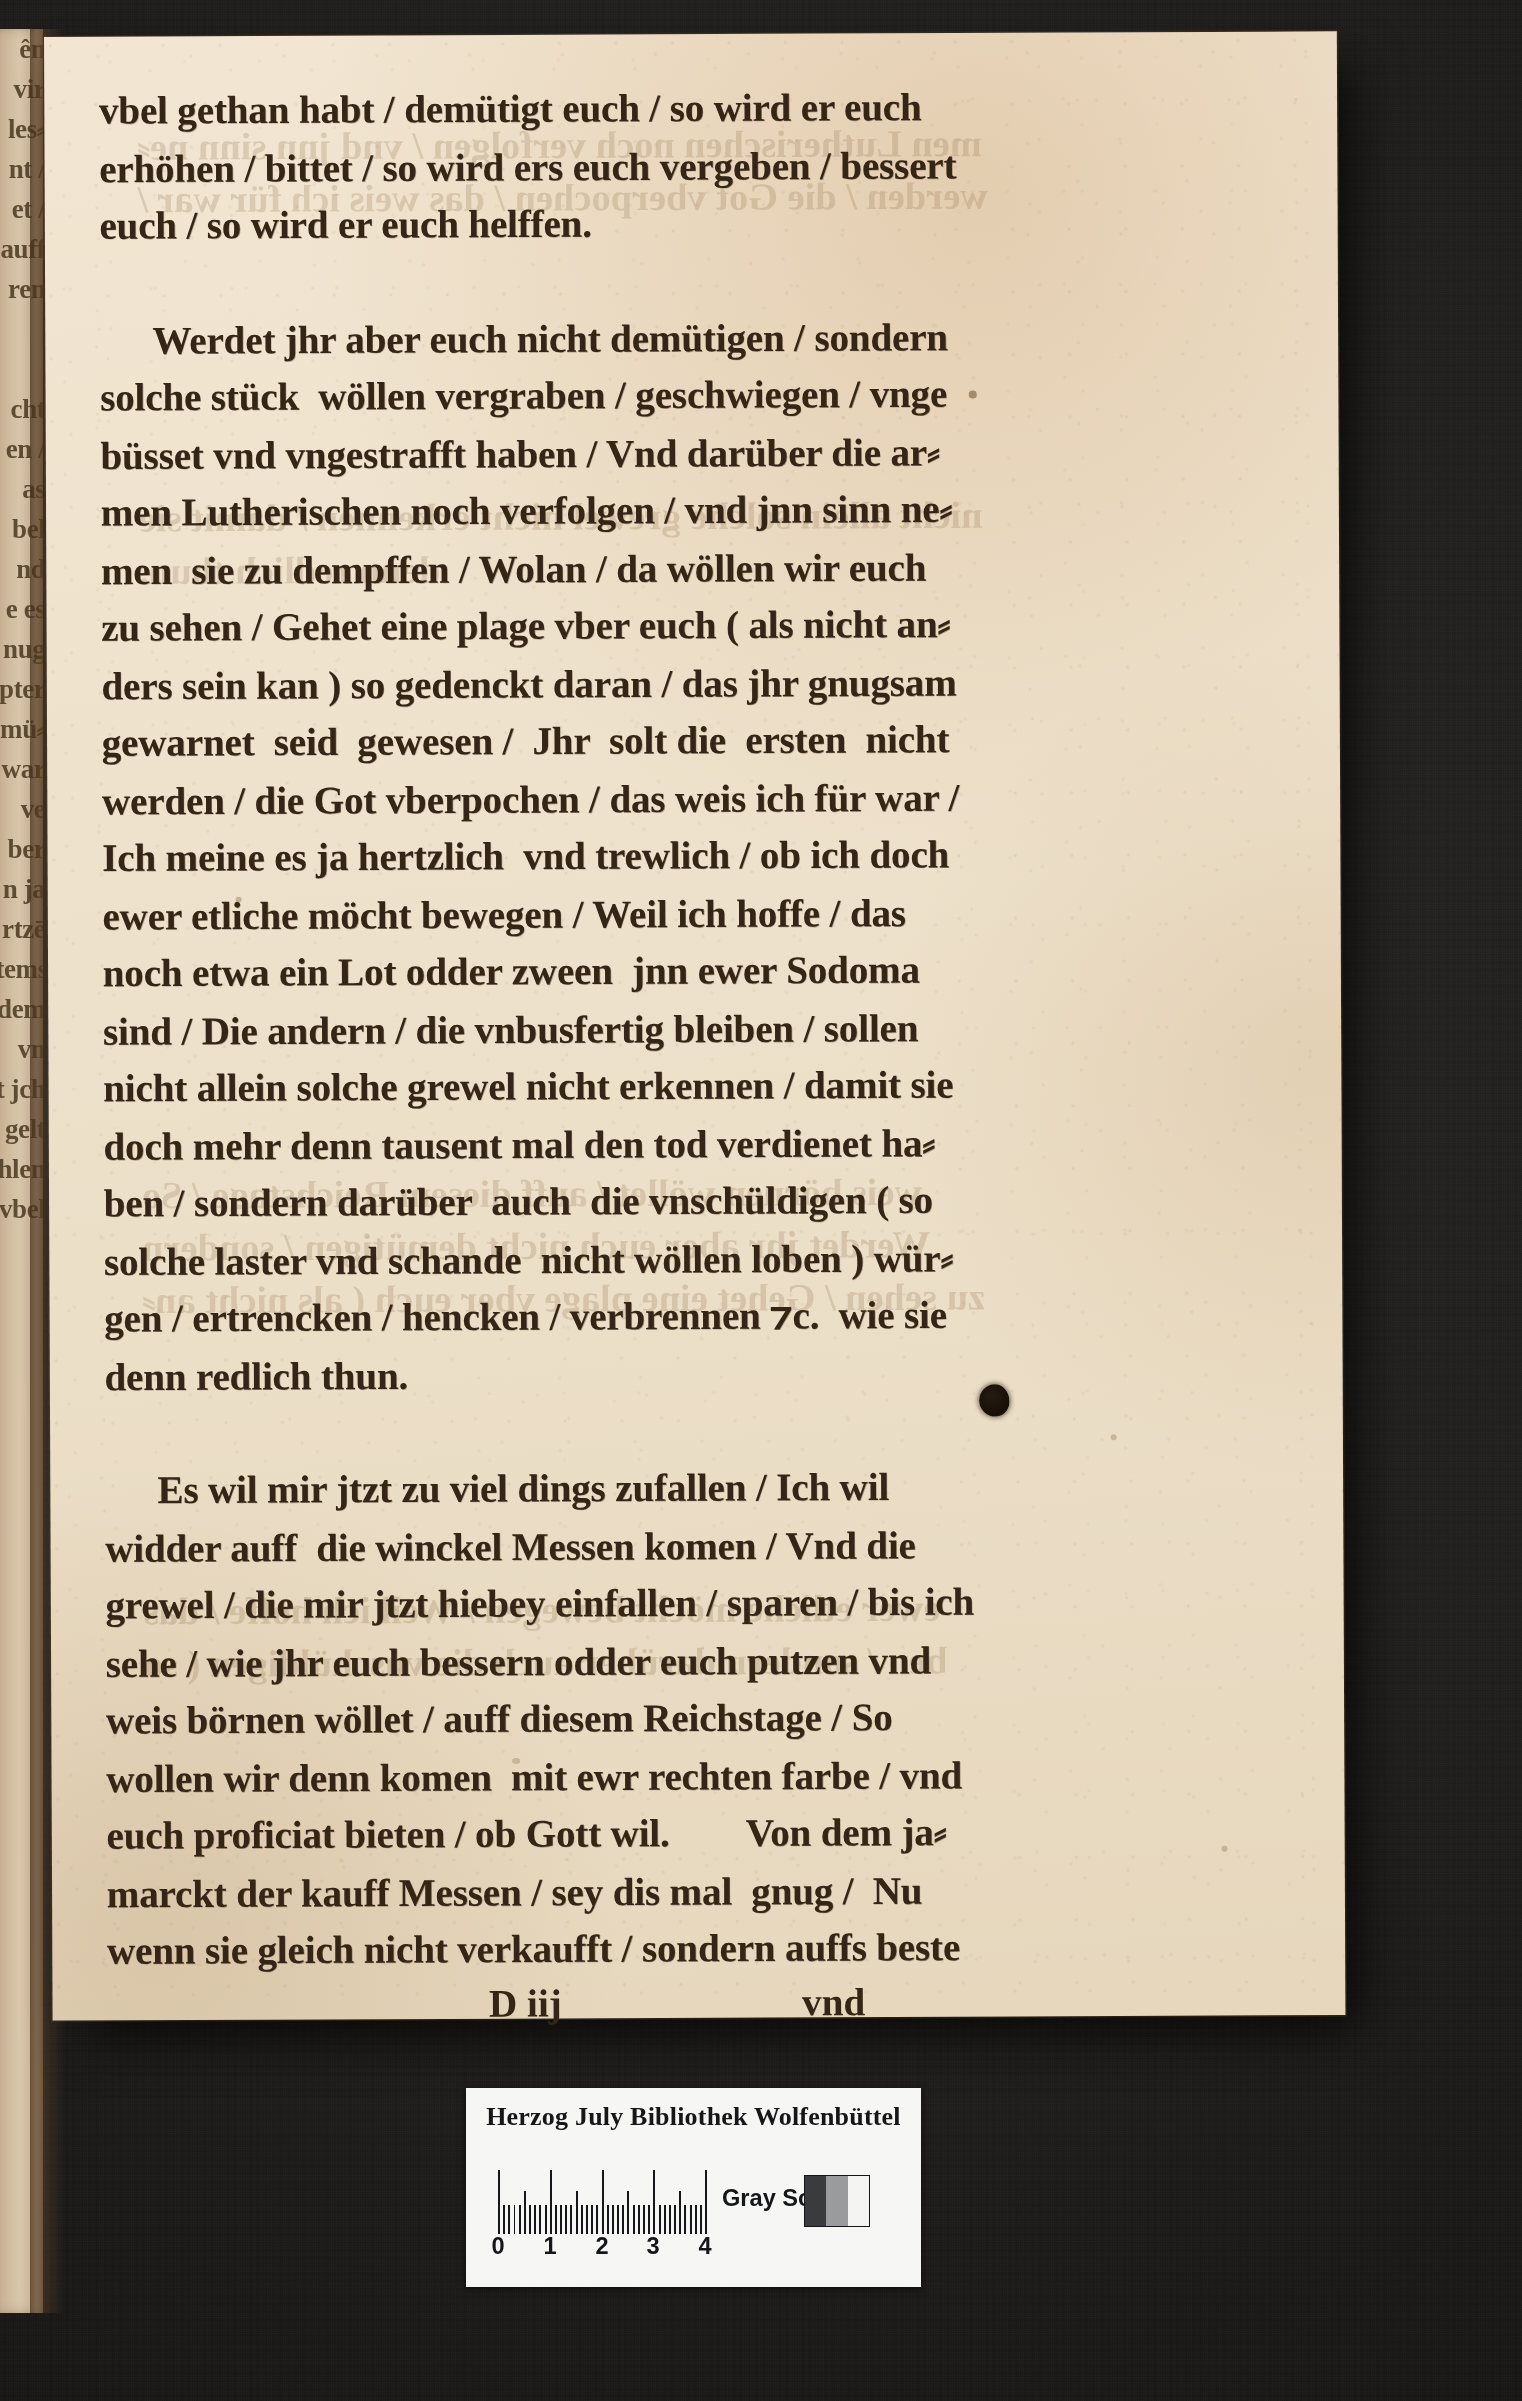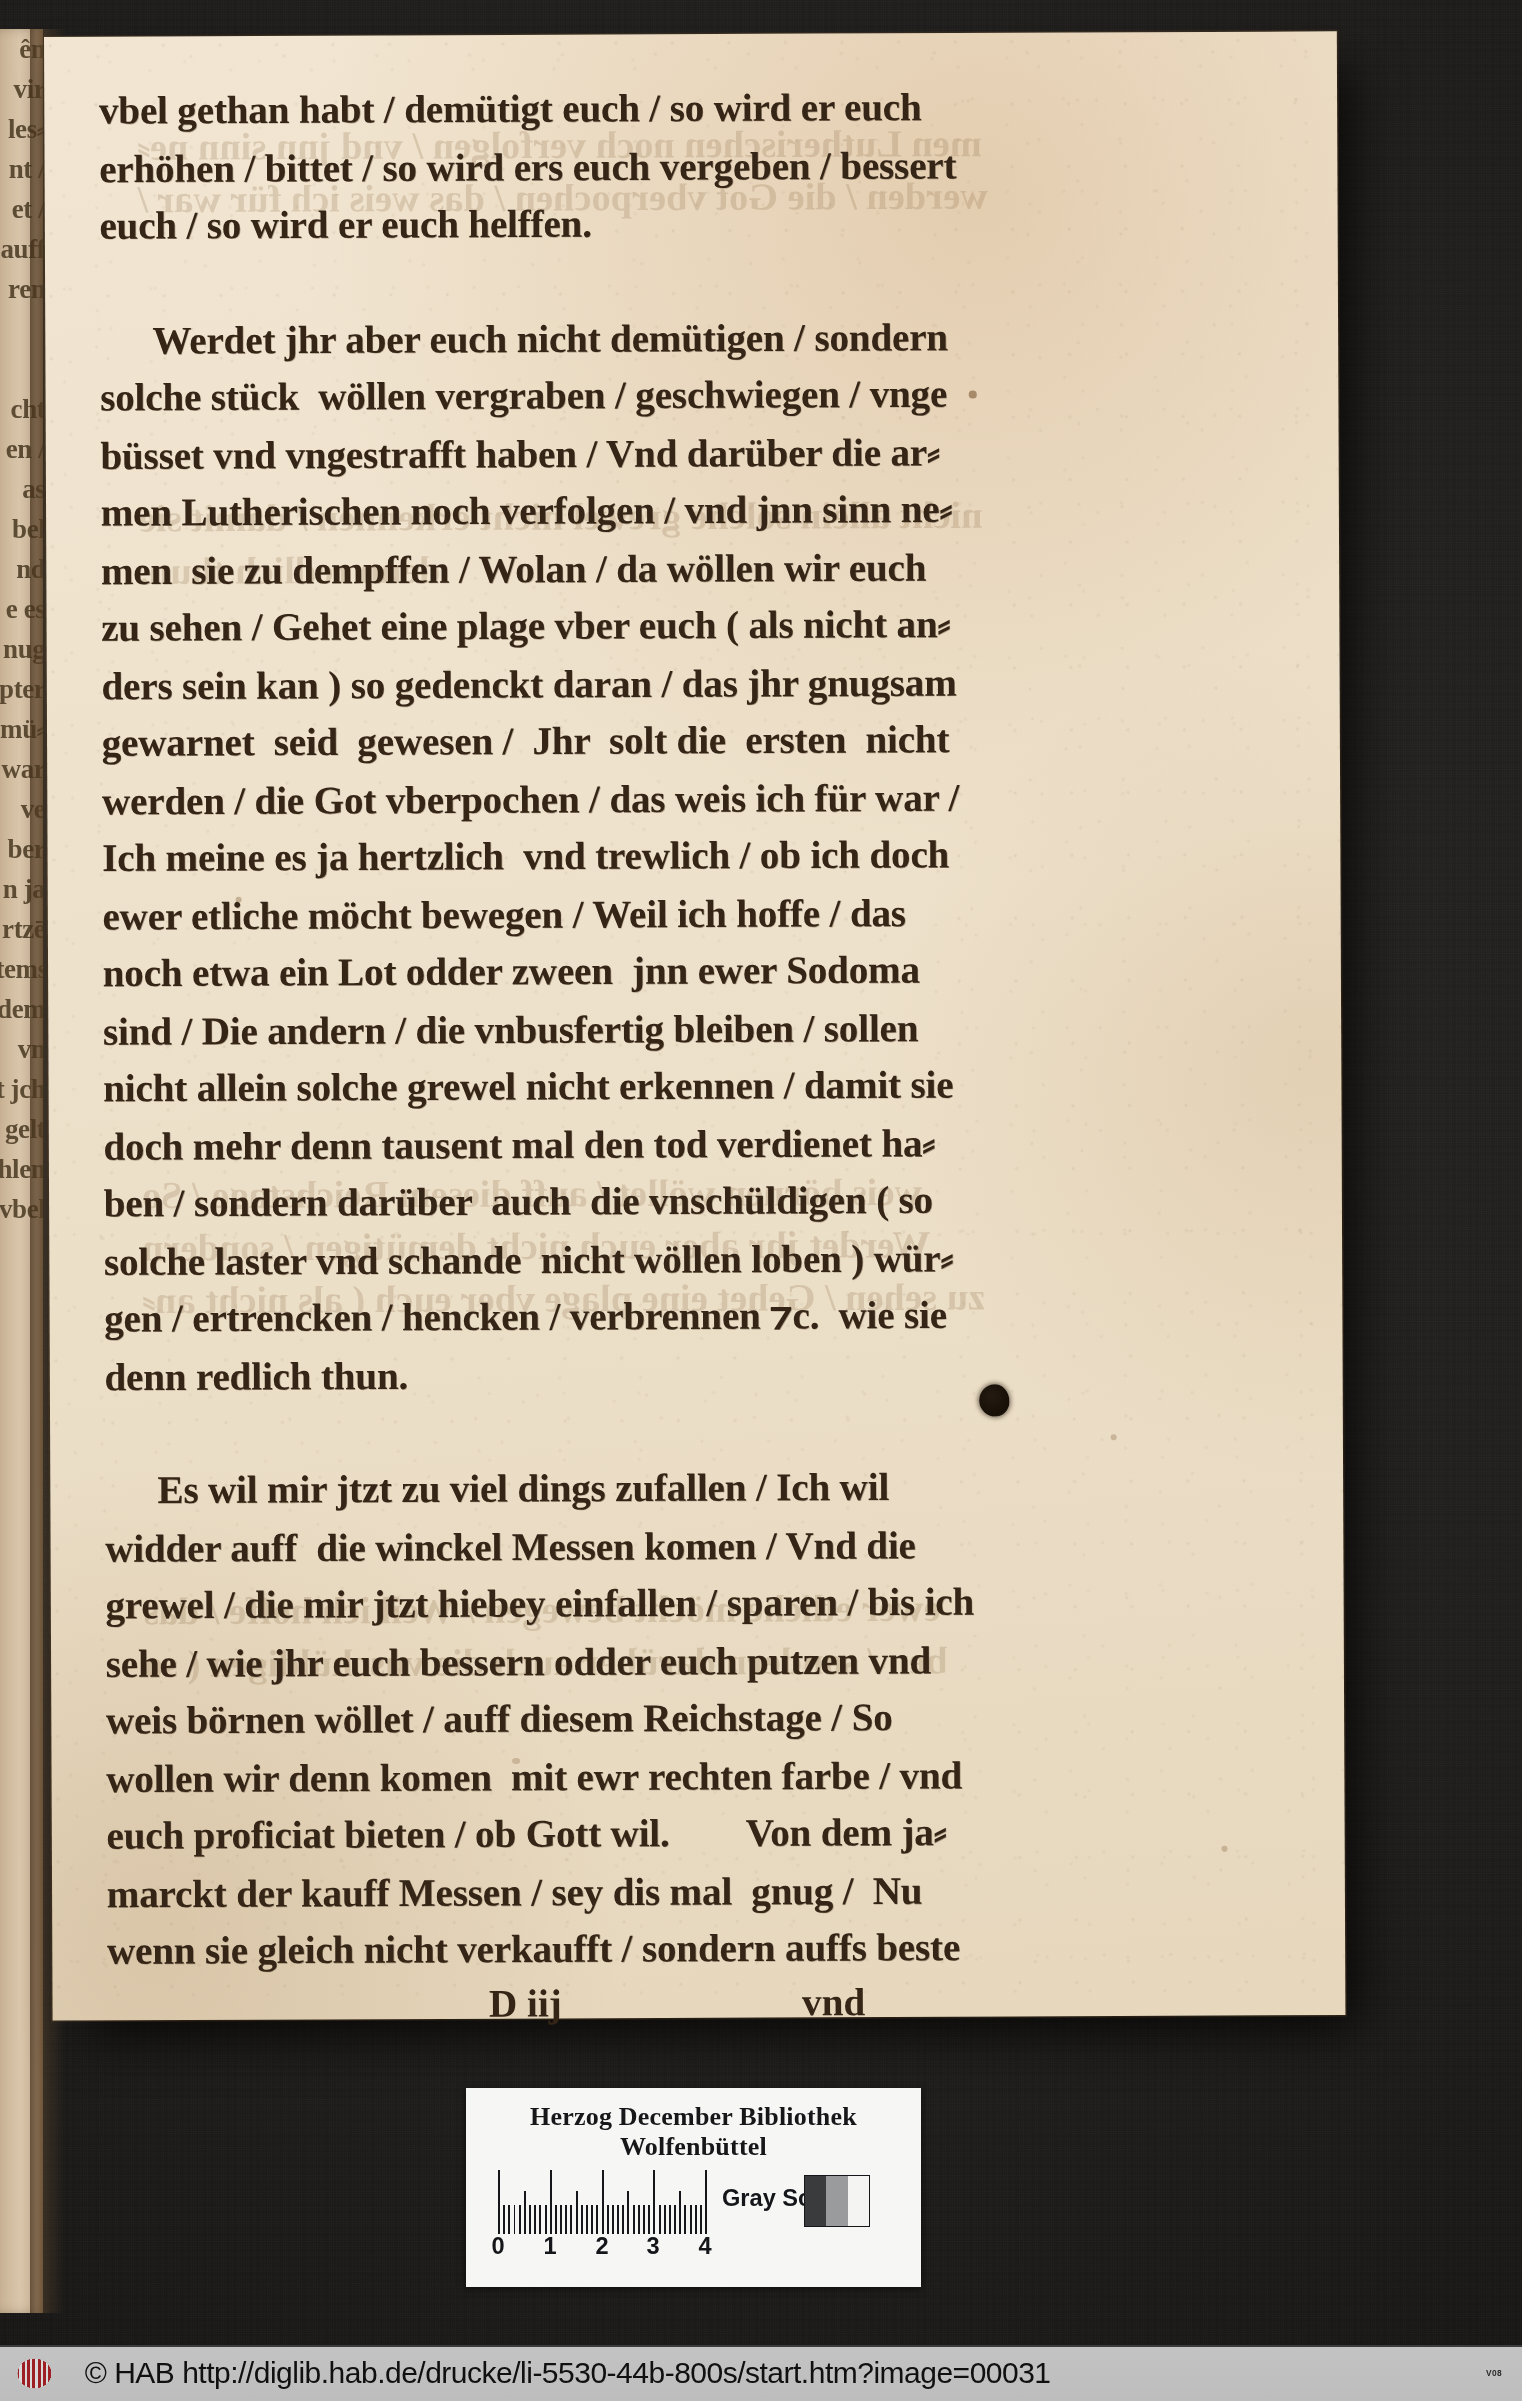--- a/index.html
+++ b/index.html
@@ -402,21 +402,21 @@
     <div class="inkblot"></div>
 
     <div class="spec" style="left:457px;top:177px;width:3.8px;height:3.8px;"></div>
     <div class="spec" style="left:93px;top:426px;width:3px;height:3px;opacity:.6;"></div>
     <div class="spec" style="left:525px;top:694px;width:3px;height:3px;opacity:.5;"></div>
     <div class="spec" style="left:228px;top:853px;width:3.8px;height:3px;opacity:.45;"></div>
     <div class="spec" style="left:579px;top:898px;width:3px;height:3px;opacity:.5;"></div>
   </div>
 
   <div class="target-card">
-    <div class="card-title">Herzog December Bibliothek Wolfenbüttel</div>
+    <div class="card-title">Herzog July Bibliothek Wolfenbüttel</div>
 
     <div class="ruler" id="ruler">
         <div class="tick major" style="left: 0px;"></div>
         <div class="tick minor" style="left: 5.2px;"></div>
         <div class="tick minor" style="left: 10.4px;"></div>
         <div class="tick minor" style="left: 15.5px;"></div>
         <div class="tick minor" style="left: 21px;"></div>
         <div class="tick mid" style="left: 26px;"></div>
         <div class="tick minor" style="left: 31px;"></div>
         <div class="tick minor" style="left: 36px;"></div>
@@ -463,20 +463,15 @@
       </div>
 
     <div class="gs-label">Gray Scale</div>
     <div class="gs-swatch" id="gs-swatch">
         <i style="background: rgb(58, 59, 61);"></i>
         <i style="background: rgb(154, 155, 156);"></i>
         <i style="background: rgb(244, 244, 242);"></i>
       </div>
   </div>
 
-  <div class="footer">
-    <div class="hab-logo"></div>
-    <div class="footer-text">© HAB http://diglib.hab.de/drucke/li-5530-44b-800s/start.htm?image=00031</div>
-    <div class="footer-right">V08</div>
-  </div>
 
 </div>
 
 
 </body></html>

